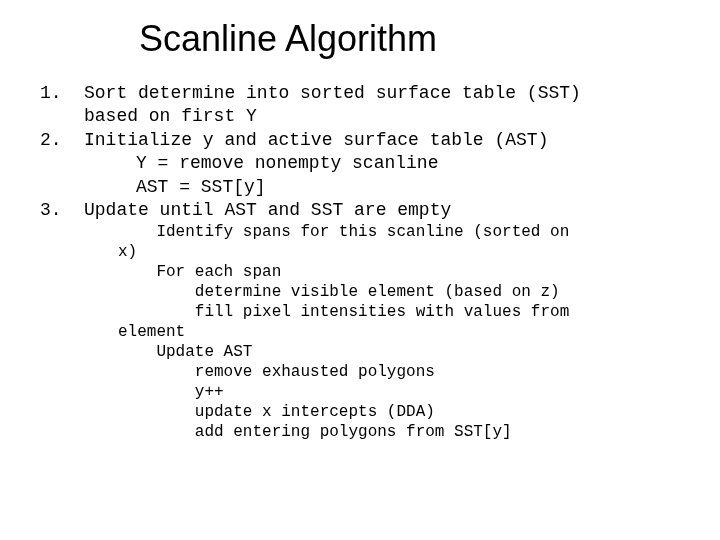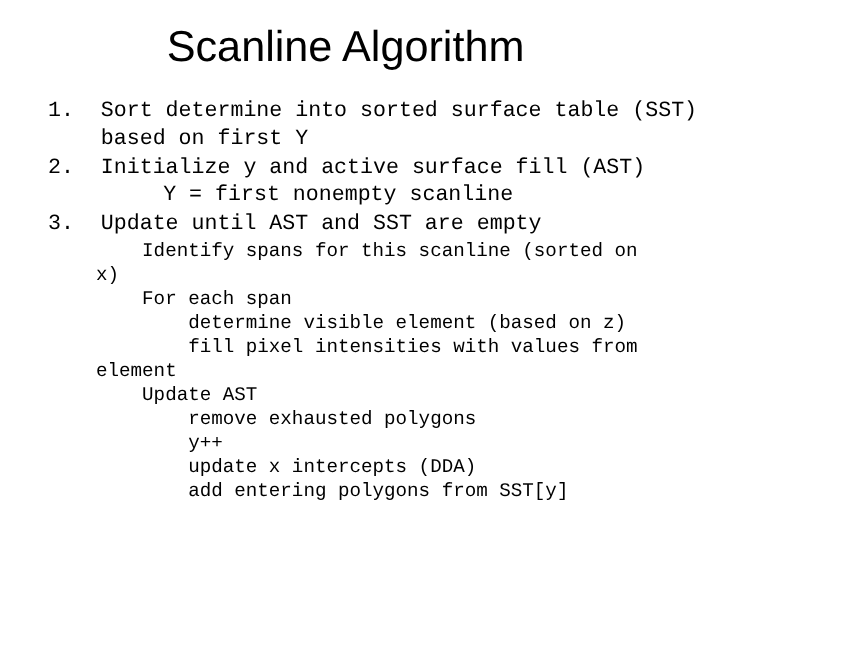--- a/index.html
+++ b/index.html
@@ -43,42 +43,43 @@
     flex: 1;
   }
   .sub {
     margin-left: 96px;
   }
   .detail {
     font-family: "Courier New", Courier, monospace;
     font-size: 16px;
     line-height: 1.25;
     white-space: pre;
-    margin-left: 40px;
+    margin-left: 78px;
   }
 </style>
 </head>
 <body>
 
 <div class="slide">
   <h1 class="title">Scanline Algorithm</h1>
 
   <div class="steps">
 
     <div class="step mono">
       <div class="num">1.</div>
       <div class="body">Sort determine into sorted surface table (SST)
 based on first Y</div>
     </div>
 
     <div class="step mono">
       <div class="num">2.</div>
-      <div class="body">Initialize y and active surface fill (AST)</div>
+      <div class="body">Initialize y and active surface table (AST)</div>
     </div>
-    <div class="mono sub">Y = first nonempty scanline</div>
+    <div class="mono sub">Y = remove nonempty scanline</div>
+    <div class="mono sub">AST = SST[y]</div>
 
     <div class="step mono">
       <div class="num">3.</div>
       <div class="body">Update until AST and SST are empty</div>
     </div>
 
     <div class="detail">    Identify spans for this scanline (sorted on
 x)
     For each span
         determine visible element (based on z)

